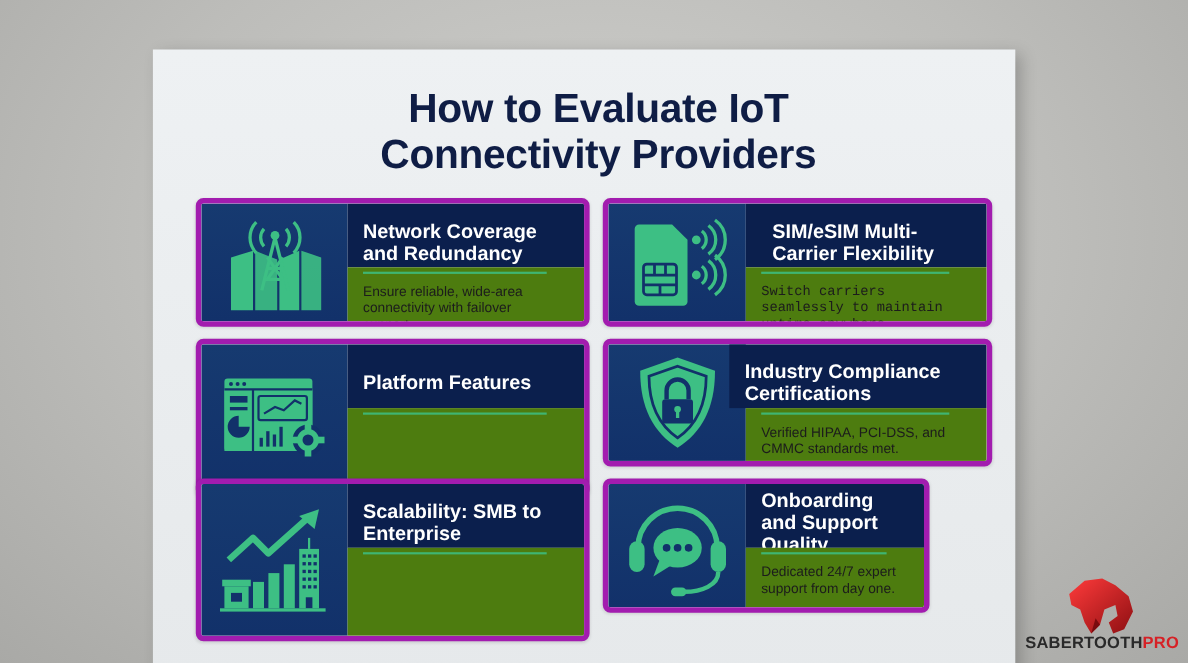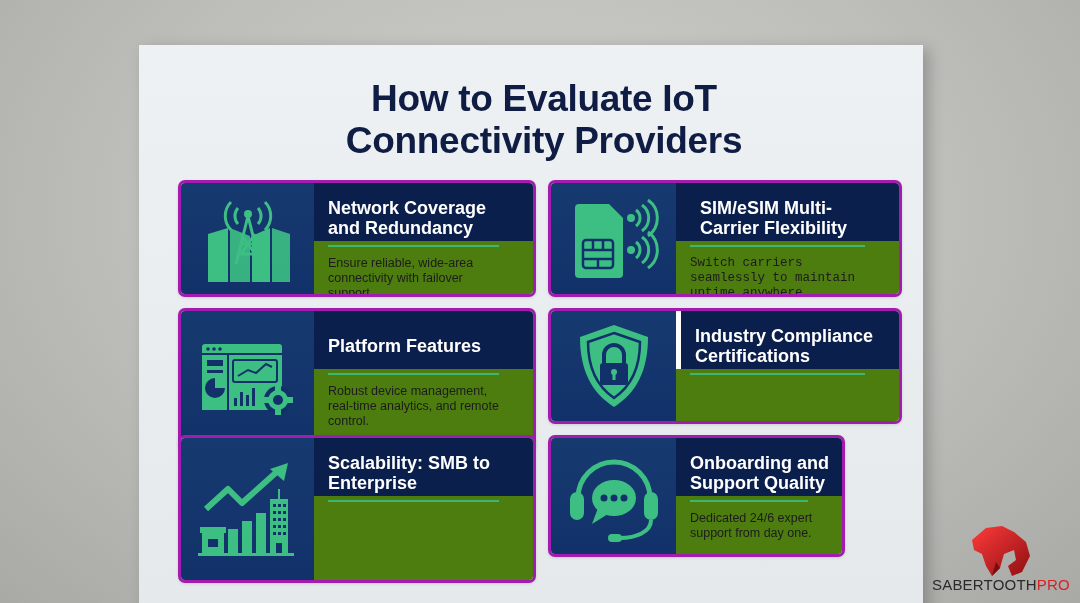--- a/index.html
+++ b/index.html
@@ -15,21 +15,21 @@
     box-shadow: 6px 4px 14px rgba(0,0,0,0.22);
   }
   .title {
     position: absolute; left: 0; top: 33px; width: 784px; text-align: center;
     color: #0f1d45; font-weight: 700; font-size: 37px; line-height: 42px;
     letter-spacing: -0.3px;
     margin-left: 13px;
   }
   .card {
     position: absolute; width: 358px; height: 117px;
-    border: 3px solid #a21caf; border-radius: 7px; overflow: hidden;
+    border: 5px solid #a21caf; border-radius: 7px; overflow: hidden;
     background: #ffffff;
     box-shadow: 0 1px 3px rgba(0,0,0,0.12);
   }
   .icon-panel {
     position: absolute; left: 0; top: 0; bottom: 0; width: 133px;
     background: linear-gradient(180deg, #163a70 0%, #12316a 100%);
     display: flex; align-items: center; justify-content: center;
   }
   .icon-panel svg { display: block; }
   .title-band {
@@ -46,21 +46,21 @@
   .divider {
     height: 2px; background: #3dbf84; margin: 4px 10px 0 0; opacity: 0.85;
   }
   .desc {
     color: #1c1c1c; font-size: 12.5px; line-height: 15px; margin-top: 9px;
   }
   .logo {
     position: absolute; left: 930px; top: 520px; width: 140px; height: 80px;
   }
   .logo-text {
-    position: absolute; left: 932px; top: 576px; font-weight: 400;
+    position: absolute; left: 932px; top: 576px; font-weight: 700;
     font-size: 15px; letter-spacing: 0.2px;
   }
   .logo-text .a { color: #2a2a2a; }
   .logo-text .b { color: #d62126; }
 </style>
 </head>
 <body>
 
 <div class="board">
   <div class="title">
@@ -161,40 +161,40 @@
         <rect x="89" y="57" width="6" height="6"></rect>
       </g>
       <circle cx="80" cy="60" r="5" fill="#12316a"></circle>
     </svg>
   </div>
   <div class="title-band">
     <span>Platform Features</span>
   </div>
   <div class="desc-box">
     <div class="divider"></div>
-    <div class="desc">Robust device management, real-time analytics, and remote control.</div>
   </div>
 </div>
 
 <div class="card" style="left:548px; top:308px; width:354px; height:116px;">
   <div class="icon-panel" style="width:125px;">
     <svg width="80" height="90" viewBox="0 0 80 90">
       <path d="M40 4 L74 16 C74 50 62 72 40 86 C18 72 6 50 6 16 Z" fill="#3dbf84"></path>
       <path d="M40 12 L66 21 C66 48 56 66 40 77 C24 66 14 48 14 21 Z" fill="none" stroke="#12316a" stroke-width="2.5"></path>
       <path d="M30 42 v-8 a10 10 0 0 1 20 0 v8" fill="none" stroke="#12316a" stroke-width="4"></path>
       <rect x="26" y="42" width="28" height="22" rx="3" fill="#12316a"></rect>
       <circle cx="40" cy="51" r="3" fill="#3dbf84"></circle>
       <rect x="38.5" y="52" width="3" height="7" fill="#3dbf84"></rect>
     </svg>
   </div>
-  <div class="title-band" style="left:130px;">
+  <div class="title-band" style="left:110px;">
     <span>Industry Compliance Certifications</span>
   </div>
   <div class="desc-box" style="left:125px;">
     <div class="divider"></div>
+    <div class="desc">Verified HIPAA, PCI-DSS, and CMMC standards met.</div>
   </div>
 </div>
 
 <div class="card" style="left:178px; top:435px; height:148px;">
   <div class="icon-panel">
     <svg width="100" height="100" viewBox="0 0 100 100">
       <polyline points="8,50 30,30 44,44 82,10" fill="none" stroke="#3dbf84" stroke-width="6" stroke-linejoin="round"></polyline>
       <polygon points="90,4 86,22 72,10" fill="#3dbf84"></polygon>
       <g fill="#3dbf84">
         <rect x="4" y="74" width="22" height="20"></rect>
@@ -248,21 +248,21 @@
       <circle cx="40" cy="52" r="3.5" fill="#12316a"></circle>
       <circle cx="50" cy="52" r="3.5" fill="#12316a"></circle>
       <circle cx="60" cy="52" r="3.5" fill="#12316a"></circle>
     </svg>
   </div>
   <div class="title-band" style="left:125px;">
     <span>Onboarding and Support Quality</span>
   </div>
   <div class="desc-box" style="left:125px;">
     <div class="divider"></div>
-    <div class="desc">Dedicated 24/6 expert support from day one.</div>
+    <div class="desc">Dedicated 24/7 expert support from day one.</div>
   </div>
 </div>
 
 <svg class="logo" viewBox="0 0 140 80" width="140" height="80">
   <defs>
     <linearGradient id="redg" x1="0" y1="0" x2="1" y2="1">
       <stop offset="0" stop-color="#ff3b3b"></stop>
       <stop offset="1" stop-color="#8e0f12"></stop>
     </linearGradient>
   </defs>

